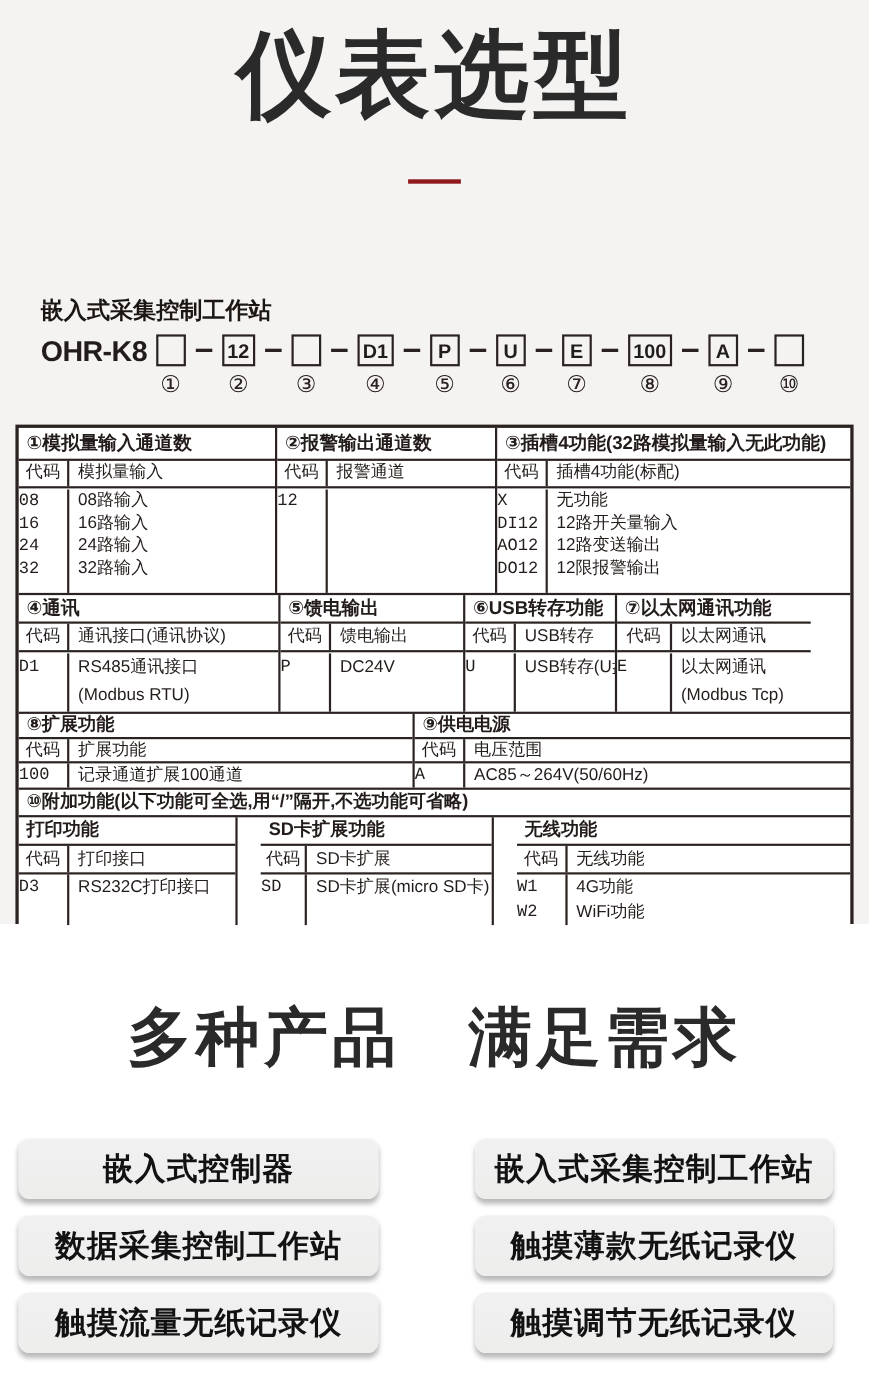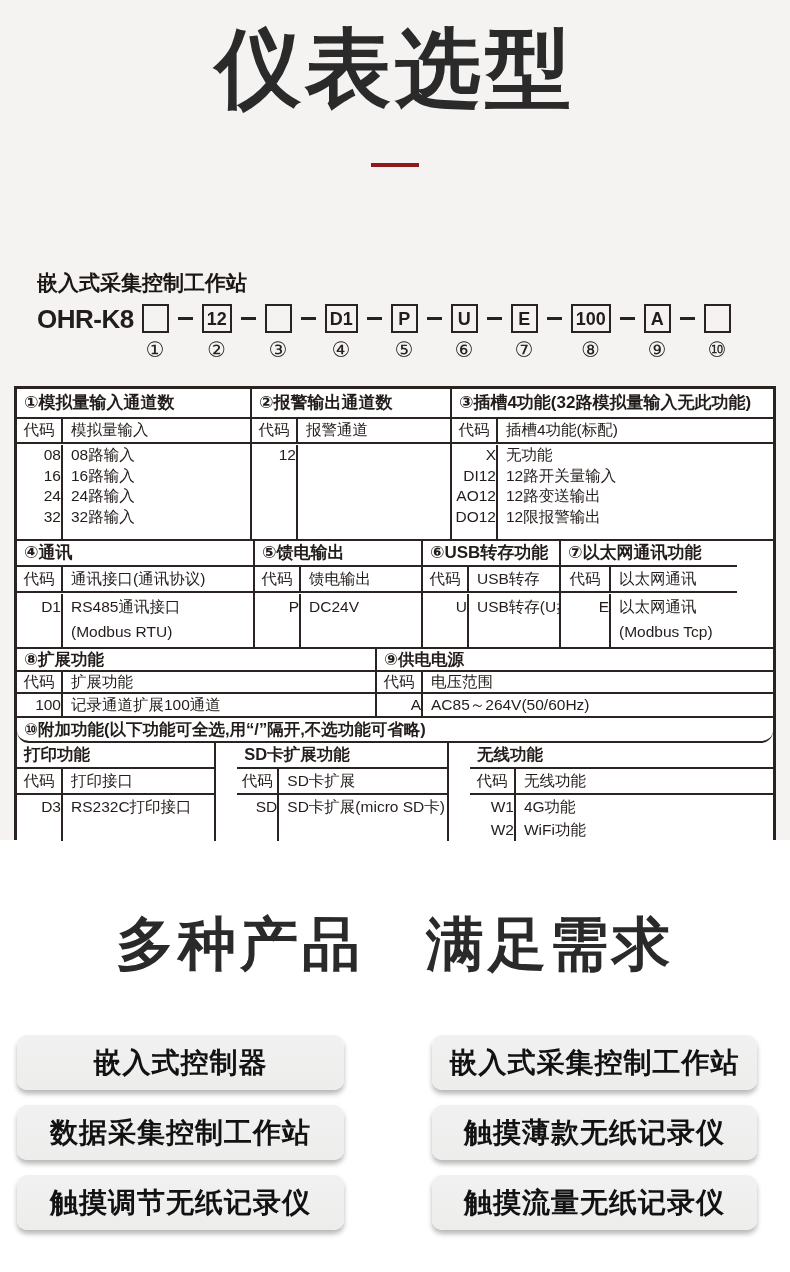--- a/index.html
+++ b/index.html
@@ -26,21 +26,21 @@
   .tbl { width:762px; margin:26px 0 0 14px; border:3px solid #2b2321; background:#fff; }
   .band { display:flex; border-bottom:2px solid #2b2321; }
   .band:last-child { border-bottom:none;gap:21px; }
   .sec { display:flex; flex-direction:column; border-right:2px solid #2b2321; }
   .sec:last-child { border-right:none; }
   .sec-title { font-weight:700; font-size:17px; padding-left:7px; border-bottom:2px solid #2b2321; white-space:nowrap; overflow:hidden; }
   .colhdr { display:flex; border-bottom:2px solid #2b2321; font-size:15.5px; }
   .code-h { width:46px; flex-shrink:0; border-right:2px solid #2b2321; text-align:center; }
   .desc-h { padding-left:8px; white-space:nowrap; overflow:hidden; }
   .body { flex:1; display:flex; font-size:15.5px; }
-  .code-col { width:46px; flex-shrink:0; border-right:2px solid #2b2321; text-align:right; }
+  .code-col { width:46px; flex-shrink:0; border-right:2px solid #2b2321; text-align:left;font-family:Liberation Mono, monospace; }
   .desc-col { flex:1; padding-left:8px; white-space:nowrap; overflow:hidden; }
 
   
   .band1 { height:152px; }
   .band1 .sec-title { height:30px; line-height:27px; }
   .band1 .colhdr { height:25px; line-height:22px; }
   .band1 .code-col div, .band1 .desc-col div { line-height:20.7px; }
   .b1s1 { width:235px; } .b1s2 { width:200px; } .b1s3 { width:321px; }
   .band1 .body { padding-top:1px; }
 
@@ -54,21 +54,21 @@
   .b2s4 .code-h, .b2s4 .code-col { width:50px; }
 
   
   .band3 { height:69px; }
   .band3 .sec-title { height:23px; line-height:20px; font-size:16.5px; }
   .band3 .colhdr { height:22px; line-height:19px; }
   .band3 .code-col div, .band3 .desc-col div { line-height:21px; }
   .b3s1 { width:388px; } .b3s2 { width:427px; }
 
   
-  .b4-title { height:25px; line-height:22px; font-weight:700; font-size:16.5px; padding-left:7px; border-bottom:2px solid #2b2321; white-space:nowrap;border-radius:12px; }
+  .b4-title { height:25px; line-height:22px; font-weight:700; font-size:16.5px; padding-left:7px; border-bottom:2px solid #2b2321; white-space:nowrap; }
   .band4 { height:98px; border-bottom:none; }
   .band4 .sec-title { height:26px; line-height:23px; font-size:16.5px; }
   .band4 .colhdr { height:26px; line-height:23px; }
   .band4 .code-col div, .band4 .desc-col div { line-height:23px; }
   .b4s1 { width:211px; } .b4s2 { width:224px; } .b4s3 { width:321px; }
   .b4s2 .code-h, .b4s2 .code-col { width:42px; }
 
   
   .products { background:#ffffff; }
   .products-title { padding-top:75px; text-align:center; font-size:58px; line-height:1; font-weight:900; letter-spacing:4px; color:#2b2a2a; }
@@ -348,16 +348,16 @@
   </div>
 </div>
 
 <div class="products">
   <div class="products-title">多种产品　满足需求</div>
   <div class="btn-grid">
     <div class="pbtn">嵌入式控制器</div>
     <div class="pbtn">嵌入式采集控制工作站</div>
     <div class="pbtn">数据采集控制工作站</div>
     <div class="pbtn">触摸薄款无纸记录仪</div>
+    <div class="pbtn">触摸流量无纸记录仪</div>
     <div class="pbtn">触摸调节无纸记录仪</div>
-    <div class="pbtn">触摸流量无纸记录仪</div>
   </div>
 </div>
 
 </body></html>

